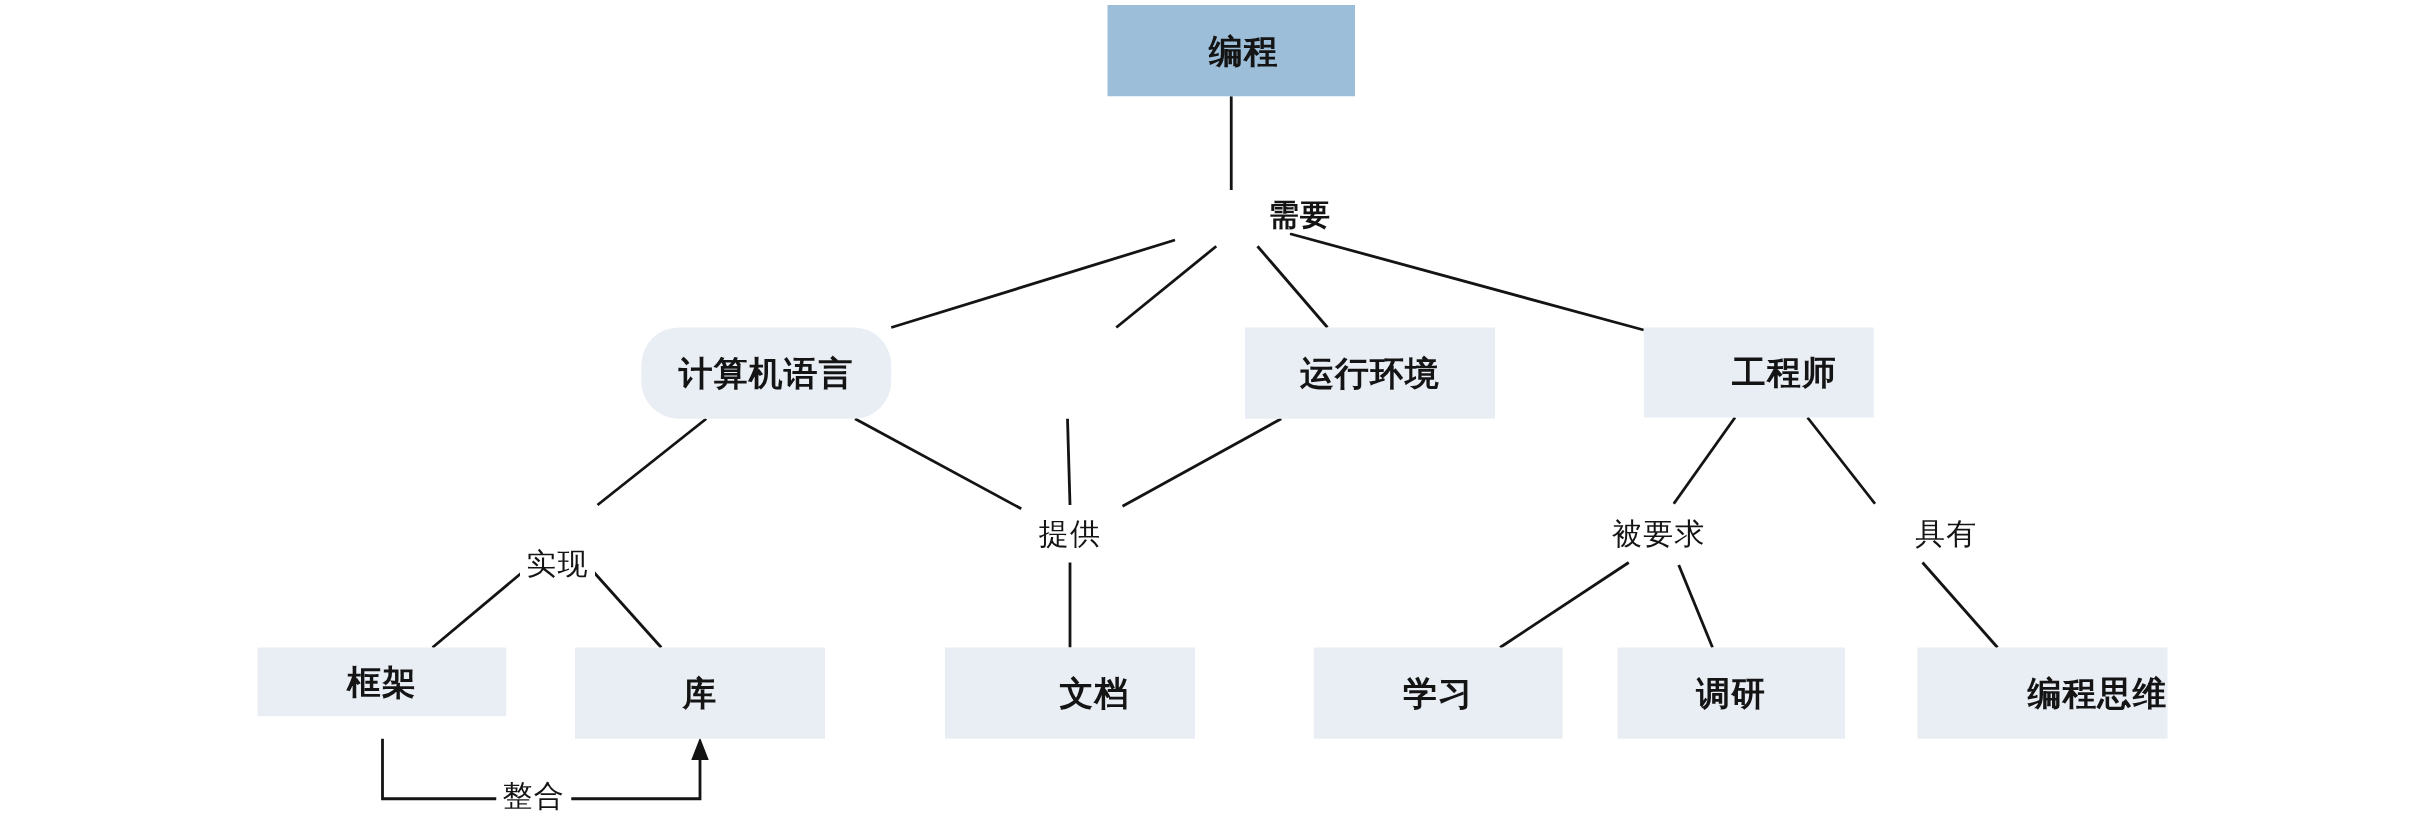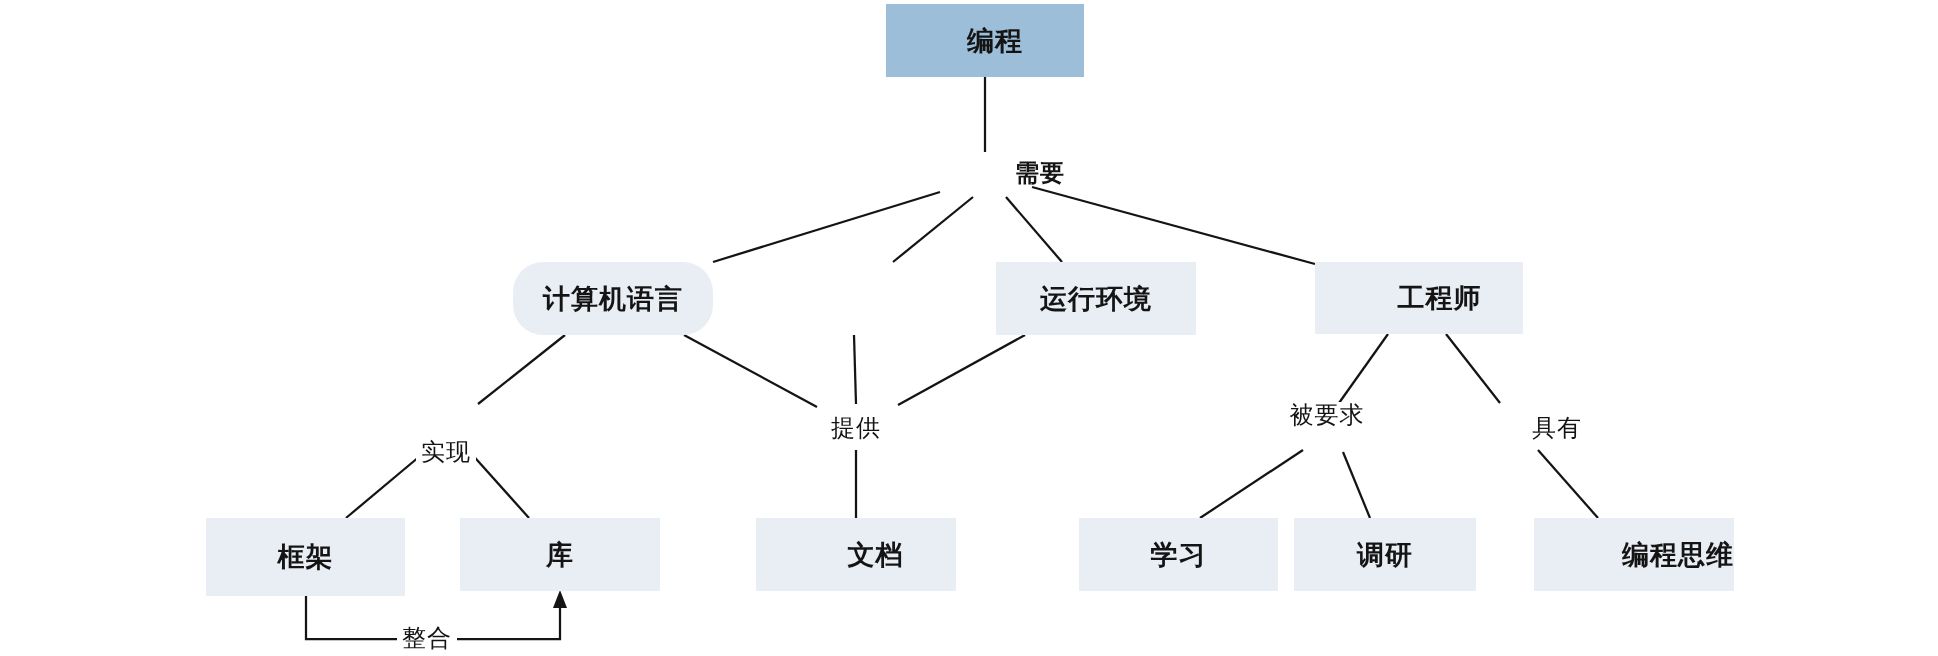--- a/index.html
+++ b/index.html
@@ -95,42 +95,42 @@
 
   <div class="node root" style="left:886px; top:4px;   width:198px; height:73px;">
     <span>编程</span>
   </div>
   <div class="node" style="left:513px; top:262px; width:200px; height:73px;border-radius:30px;">
     <span>计算机语言</span>
   </div>
   <div class="node" style="left:996px; top:262px; width:200px; height:73px;">
     <span>运行环境</span>
   </div>
-  <div class="node" style="left:1315px; top:262px; width:208px; height:72px;padding-left:41px;">
+  <div class="node" style="left:1315px; top:262px; width:184px; height:72px;padding-left:41px;">
     <span>工程师</span>
   </div>
-  <div class="node" style="left:206px; top:518px; width:199px; height:78px;">
+  <div class="node" style="left:206px; top:518px; width:199px; height:55px;">
     <span>框架</span>
   </div>
   <div class="node" style="left:460px; top:518px; width:200px; height:73px;">
     <span>库</span>
   </div>
   <div class="node" style="left:756px; top:518px; width:200px; height:73px;padding-left:39px;">
     <span>文档</span>
   </div>
-  <div class="node" style="left:1051px; top:518px; width:199px; height:73px;margin-left:28px;">
+  <div class="node" style="left:1051px; top:518px; width:199px; height:73px;">
     <span>学习</span>
   </div>
   <div class="node" style="left:1294px; top:518px; width:182px; height:73px;">
     <span>调研</span>
   </div>
   <div class="node" style="left:1534px; top:518px; width:200px; height:73px;justify-content:flex-end;">
     <span>编程思维</span>
   </div>
 
   <div class="relation" style="left:1040px;  top:160px;font-weight:bold;">需要</div>
   <div class="relation" style="left:446px;  top:439px;">实现</div>
   <div class="relation" style="left:856px;  top:415px;">提供</div>
-  <div class="relation" style="left:1327px; top:402px;">被要求</div>
+  <div class="relation" style="left:1327px; top:415px;">被要求</div>
   <div class="relation" style="left:1517px; top:415px;margin-left:40px;">具有</div>
   <div class="relation" style="left:427px;  top:625px;">整合</div>
 
 </div>
 
 </body></html>

